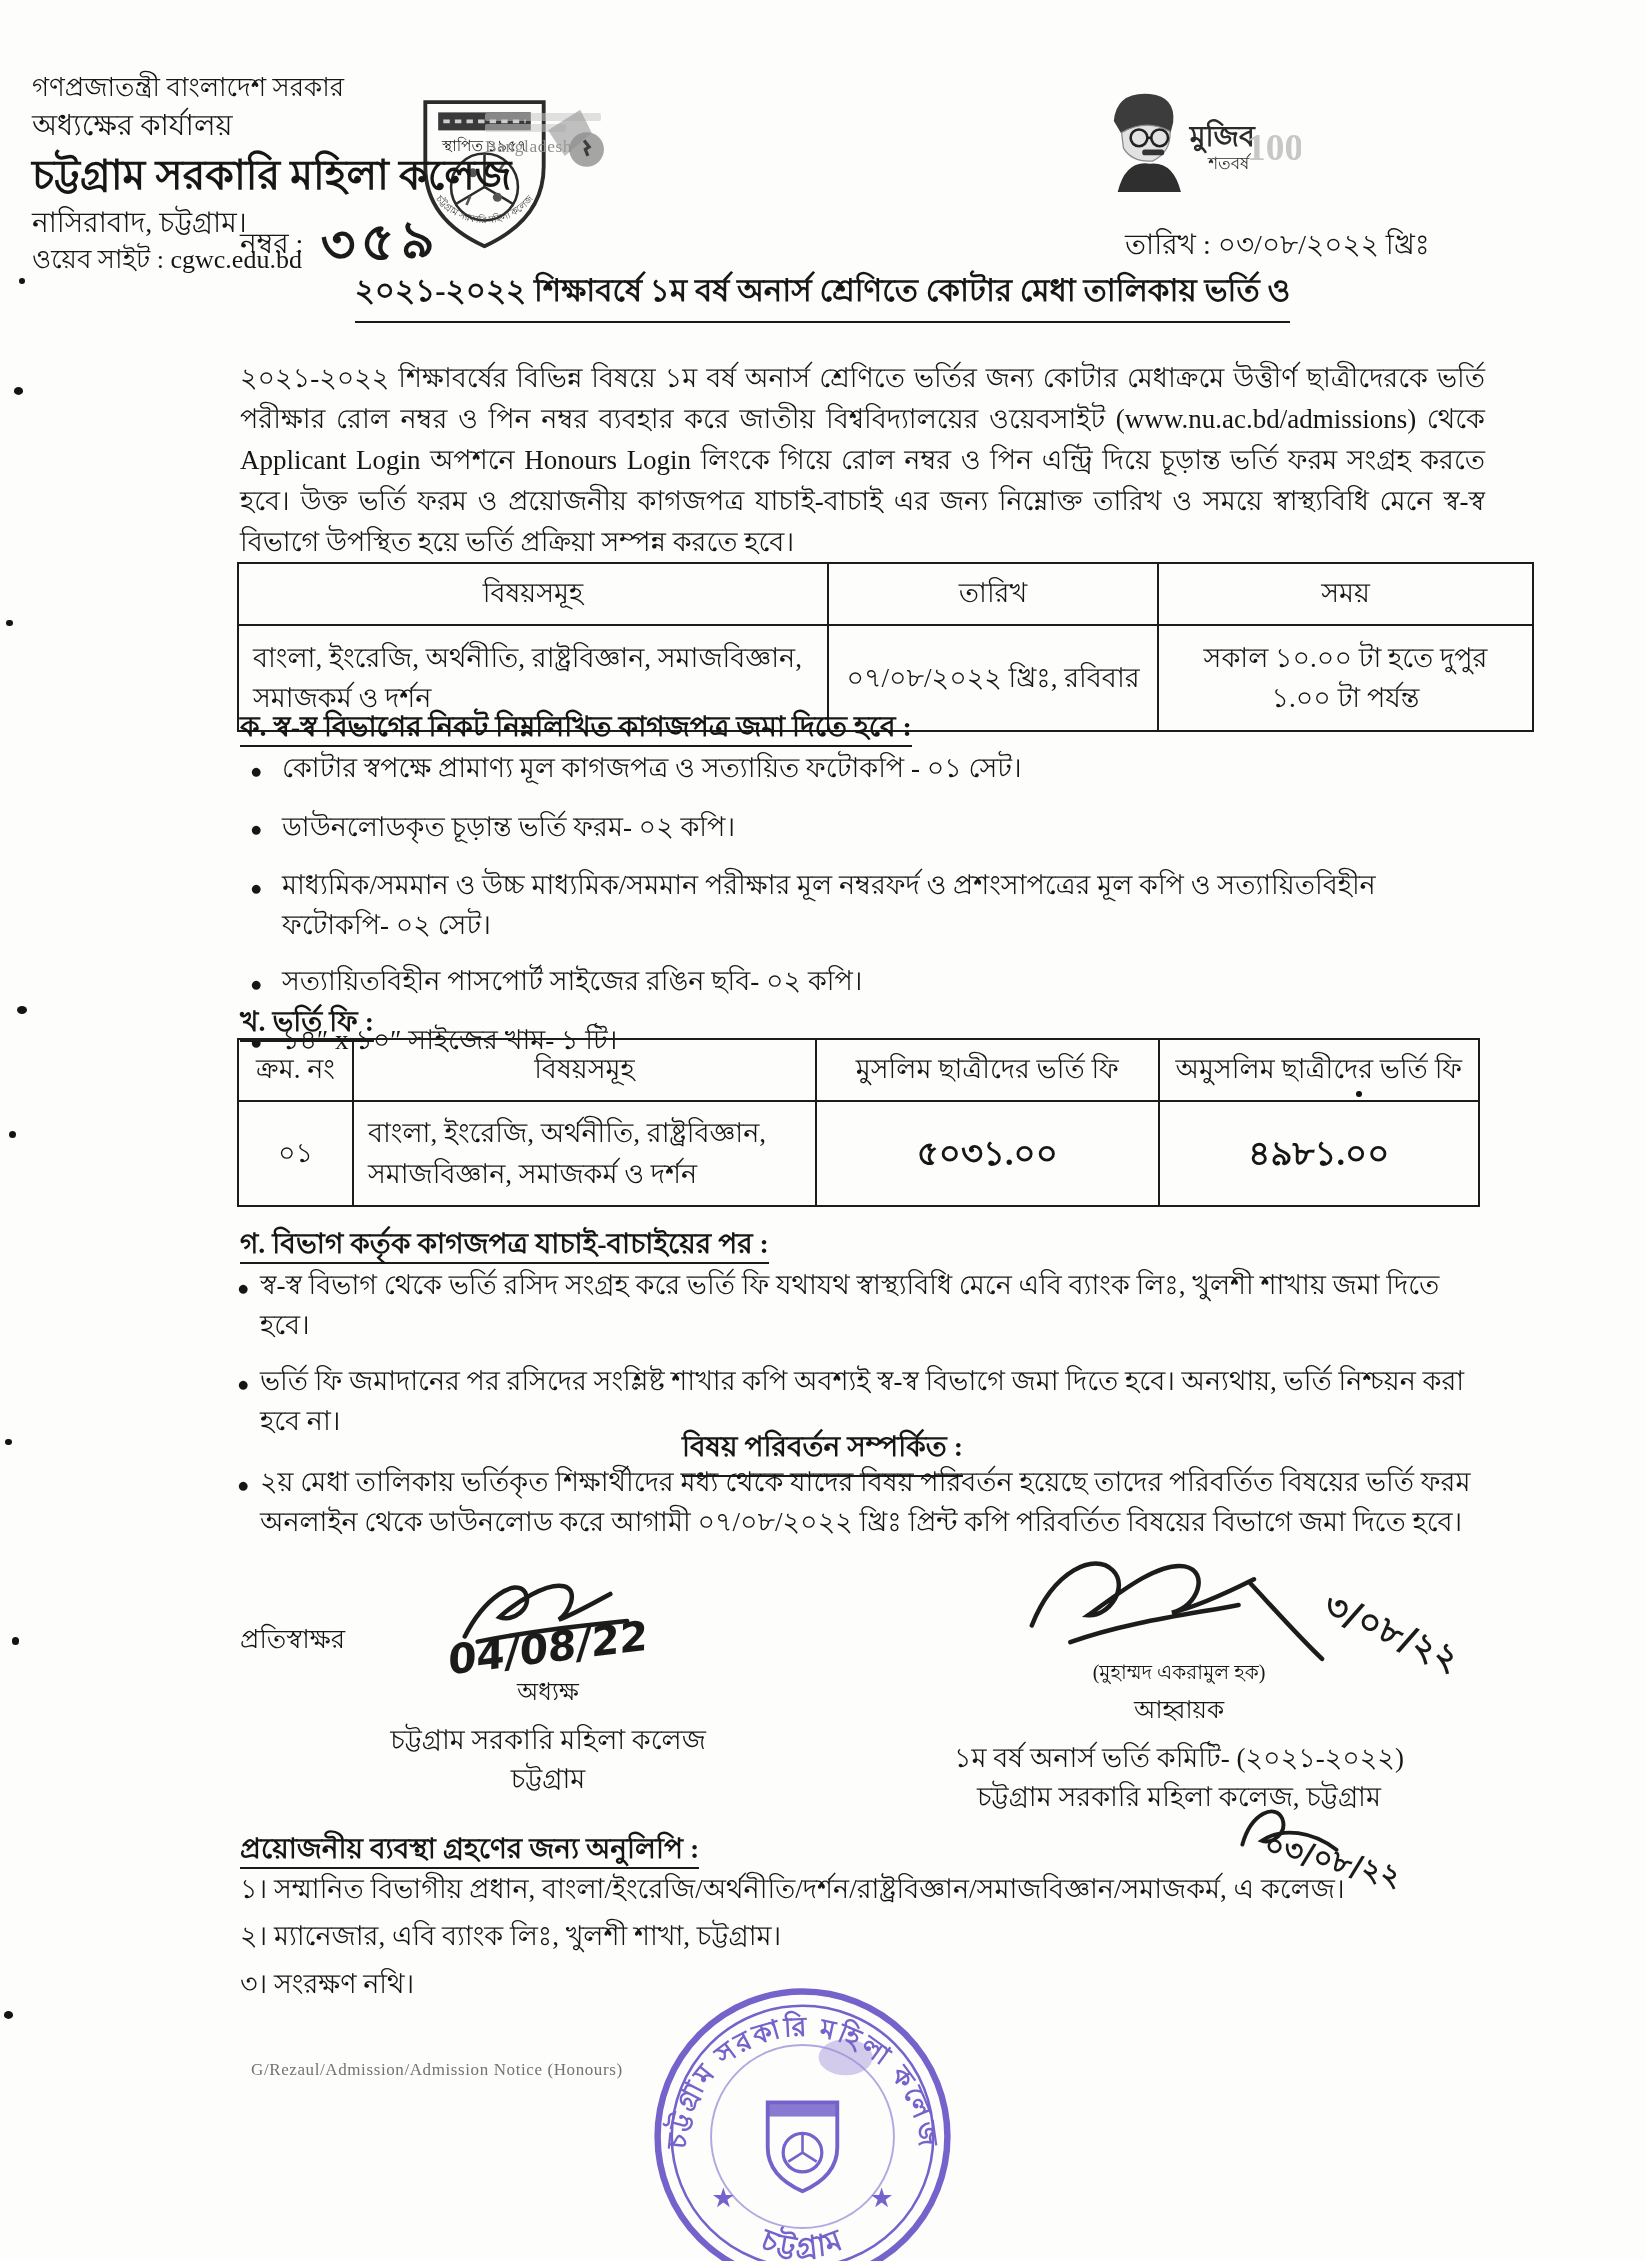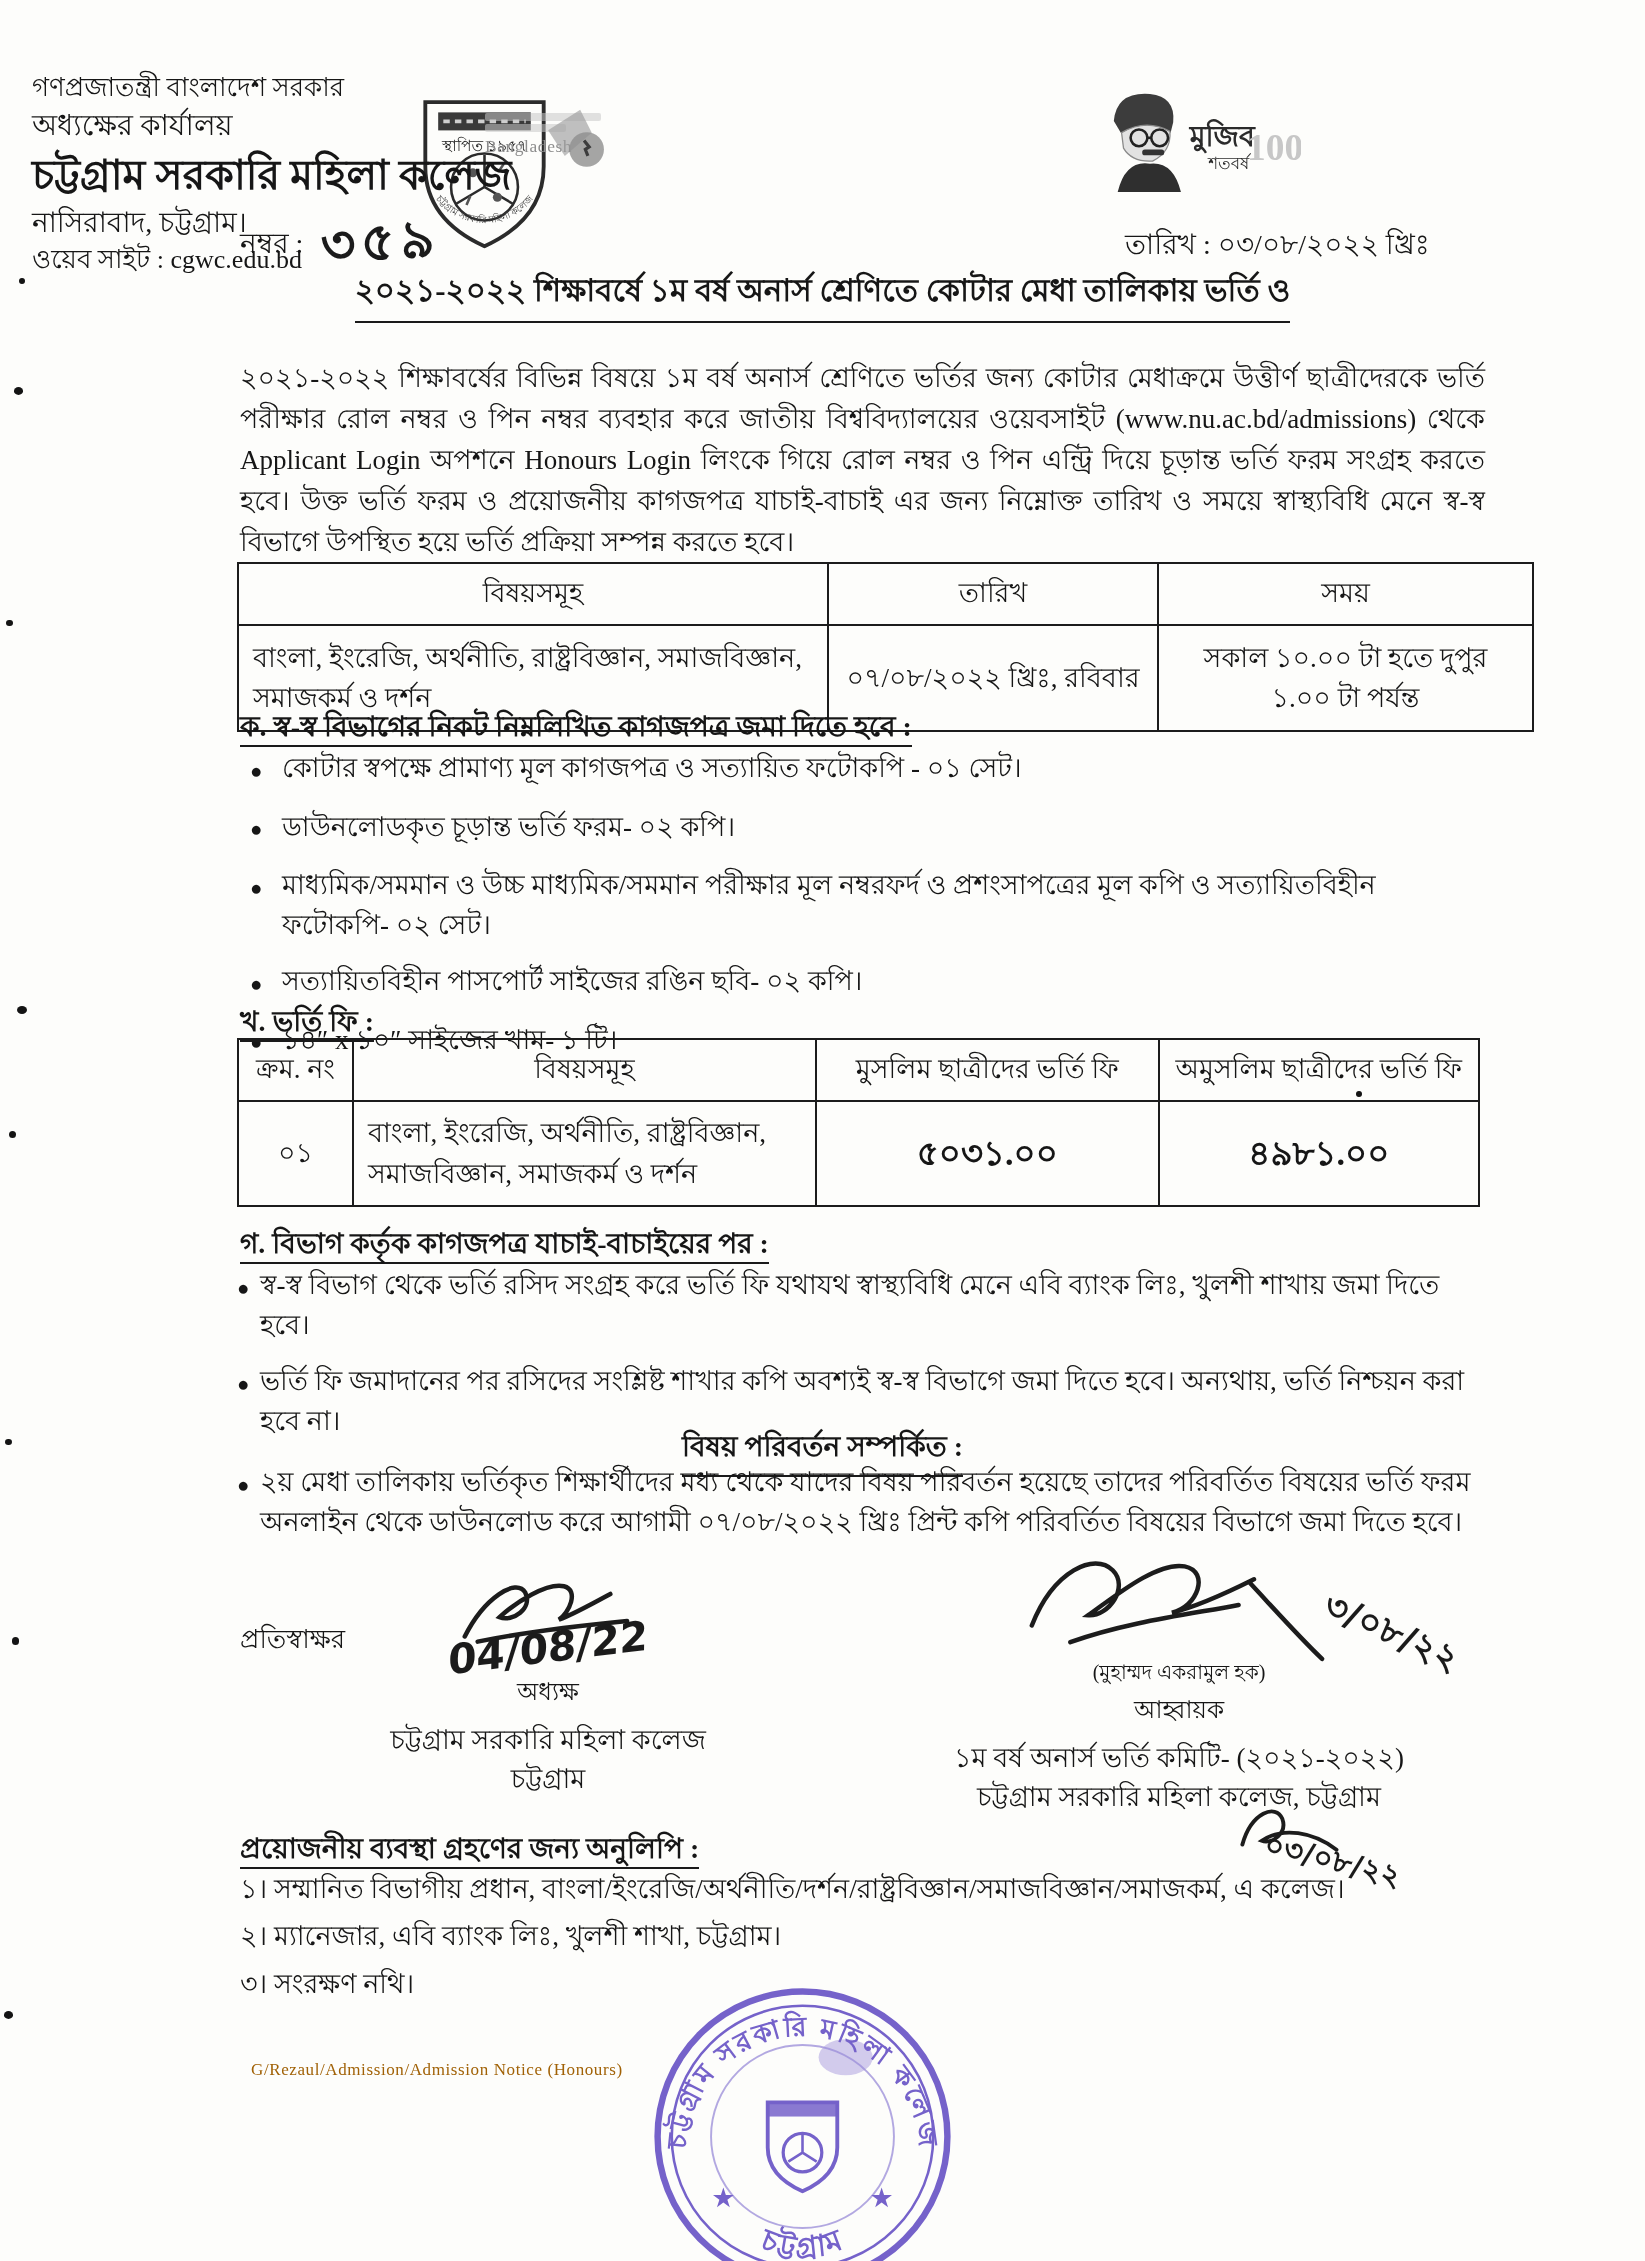--- a/index.html
+++ b/index.html
@@ -80,21 +80,21 @@
   .sig-title { font-size:24.5px; margin-top:1.3px; }
   .sig-line { font-size:27px; margin-top:9px; line-height:36px; }
   .sig-name { font-size:20px; margin-top:-9px; }
   .note-sig { position:absolute; left:1223px; top:1793px; width:232px; }
   .ns-date { font-size:30px; transform:rotate(14deg); margin-top:-23px; margin-left:39px; }
 
   .copies-head { position:absolute; left:240px; top:1827px; font-size:28px; font-weight:bold; }
   .copies { position:absolute; left:240px; top:1871px; width:1263px; }
   .copies .ci { font-size:27px; line-height:37px; margin-bottom:10.3px; }
 
-  .fineprint { position:absolute; left:251px; top:2060px; font-size:17px; color:#a16207; letter-spacing:0.6px; }
+  .fineprint { position:absolute; left:251px; top:2060px; font-size:17px; color:#737373; letter-spacing:0.6px; }
 
   .stamp { position:absolute; left:646px; top:1980px; opacity:.92; }
 </style>
 </head>
 <body>
 
 <div class="page">
 
   <div class="speck" style="left:14px;top:387px;width:9px;height:7.7px;"></div>
   <div class="speck" style="left:6.4px;top:620px;width:6.4px;height:6.4px;"></div>

